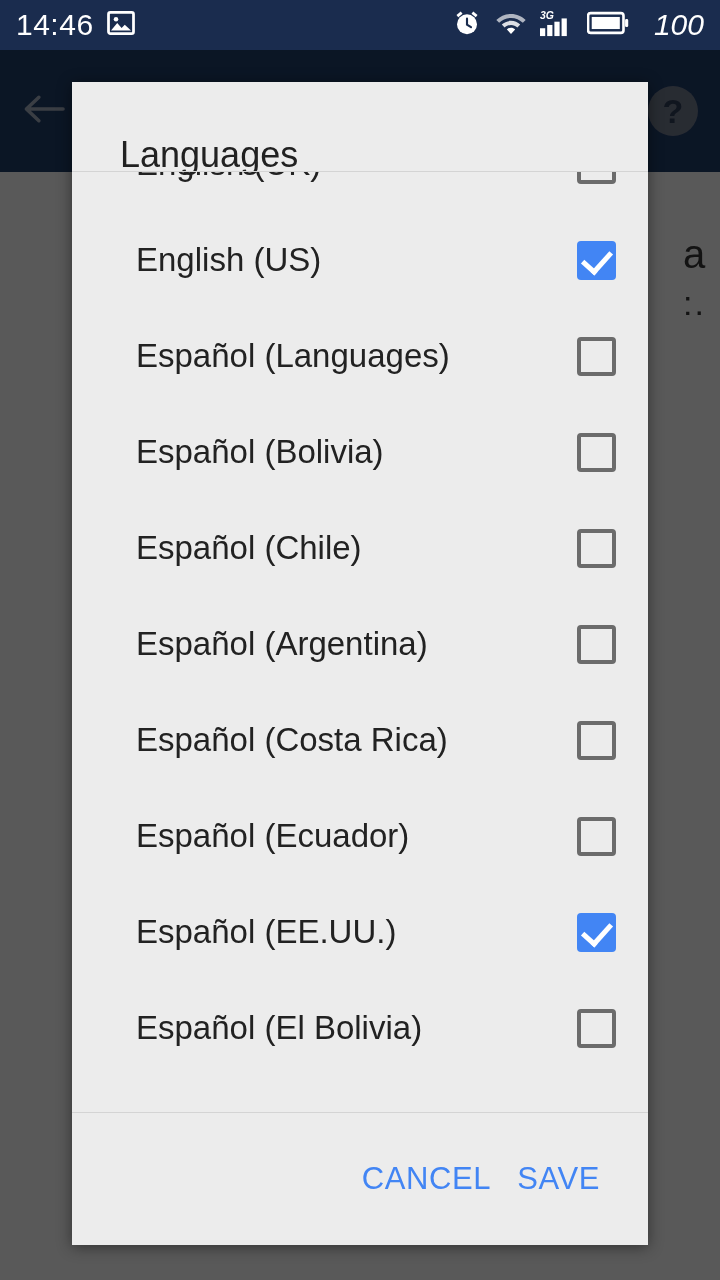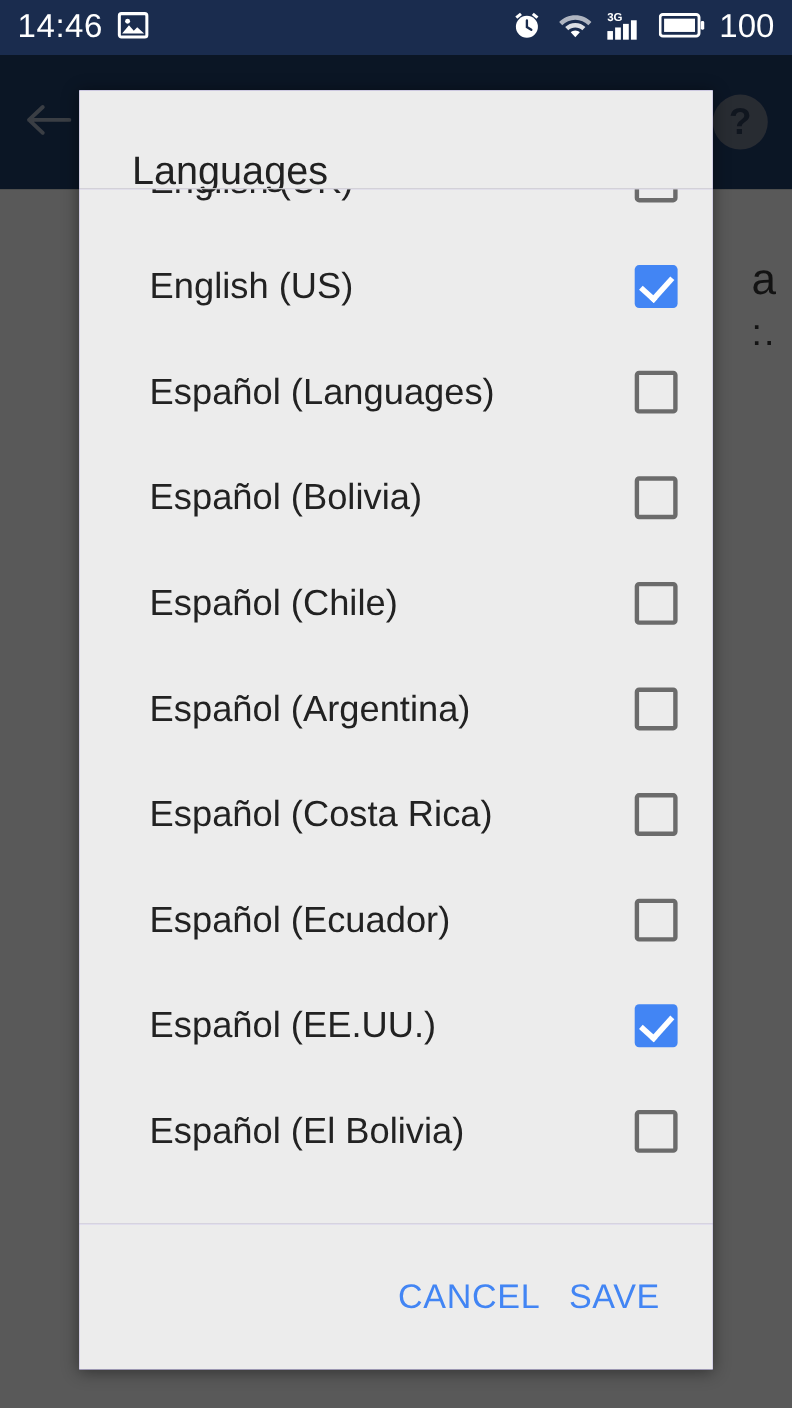--- a/index.html
+++ b/index.html
@@ -13,23 +13,23 @@
 
   
   #status-bar {
     position:absolute; left:0; top:0; width:720px; height:50px;
     background:#1a2c4e; color:#ffffff;
     display:flex; align-items:center;
   }
   #status-left { display:flex; align-items:center; gap:12px; padding-left:16px; }
   #status-clock { font-size:30px; letter-spacing:0.5px; line-height:1; }
   #status-right {
-    margin-left:auto; display:flex; align-items:center; gap:13px; padding-right:16px;
-  }
-  #battery-level { font-size:30px; line-height:1; }
+    margin-left:auto; display:flex; align-items:center; gap:13px; padding-right:16px;font-style:italic;
+  }
+  #battery-level { font-size:30px; line-height:1;margin-left:12px; }
   .sicon { display:block; }
 
   
   #app-bar {
     position:absolute; left:0; top:50px; width:720px; height:122px;
     background:#1e3a63;
     display:flex; align-items:center; justify-content:space-between;
     padding:0 22px;
   }
   #help-icon-circle {
@@ -52,21 +52,21 @@
 
   
   #scrim {
     position:absolute; left:0; top:50px; width:720px; height:1230px;
     background:rgba(0,0,0,0.62);
   }
 
   
   #dialog {
     position:absolute; left:72px; top:82px; width:576px; height:1163px;
-    background:#c4b5fd;
+    background:#737373;
     box-shadow:0 2px 14px rgba(0,0,0,0.45);
     display:flex; flex-direction:column;
     overflow:hidden;
   }
   #dialog-title {
     font-size:36px; color:#212121; font-weight:400;
     padding:52px 0 0 48px; height:89px;
     position:relative; z-index:3; background:#ececec;
   }
   #title-divider {

